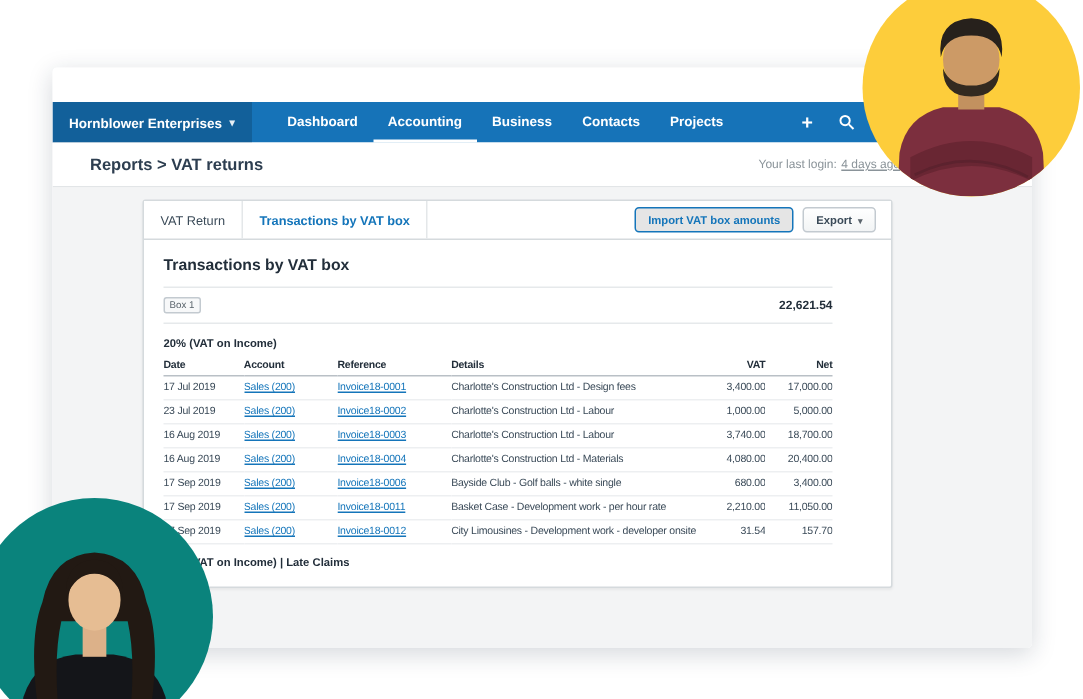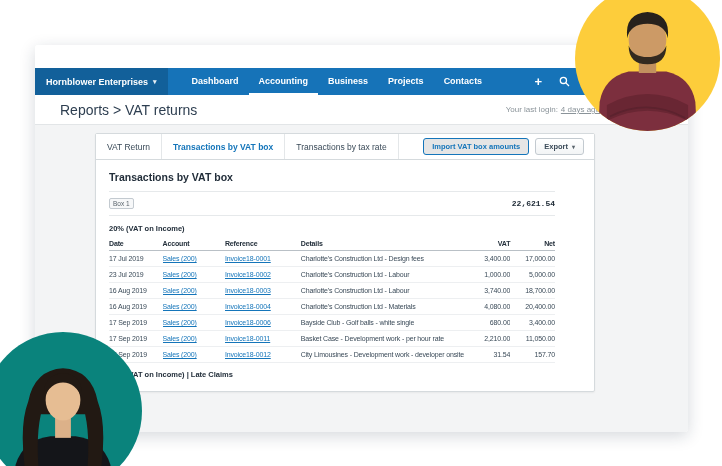--- a/index.html
+++ b/index.html
@@ -32,21 +32,21 @@
   }
   .nav-item.active { border-bottom-color:#fff; }
   .nav-right { margin-left:auto; display:flex; align-items:center; gap:17px; padding-right:118px; }
   .plus-btn { font-size:13px; line-height:1; cursor:pointer; font-weight:bold; }
   .search-btn { display:flex; align-items:center; cursor:pointer; }
   
   .crumb-bar {
     height:30px; background:#fff; display:flex; align-items:center;
     padding:0 88px 0 25px; border-bottom:1px solid #e2e5e7;
   }
-  .crumb { font-size:14px; font-weight:normal; color:#2d3e50; }
+  .crumb { font-size:11px; font-weight:bold; color:#2d3e50; }
   .login { margin-left:auto; font-size:8px; color:#8a9399; white-space:nowrap; }
   .login-link { color:#8a9399; text-decoration:underline; cursor:pointer; margin-left:3px; }
   
   .main { position:relative; height:307px; background:var(--bg-gray,#f3f4f5); }
   .card {
     position:absolute; left:60px; top:8px; width:500px; background:#fff;
     border:1px solid #d5dadd; border-radius:2px; box-shadow:0 1px 2px rgba(0,0,0,.05);
   }
   
   .tab-row { display:flex; align-items:stretch; height:26px; border-bottom:1px solid #d5dadd; background:#fff; }
@@ -66,21 +66,21 @@
   .report { padding-right:26px; }
   .box-row {
     display:flex; align-items:center; gap:6px; padding:6px 0;
     border-top:1px solid #e6e9eb; border-bottom:1px solid #e6e9eb;
   }
   .badge {
     font-size:6.5px; color:#5a646c; border:1px solid #c3cad0; border-radius:2px;
     padding:0 3px; background:#f7f8f9; line-height:9px;
   }
   .box-label { font-size:7.5px; font-weight:bold; color:#222e3a; }
-  .box-total { margin-left:auto; font-size:8px; font-weight:bold; color:#222e3a;font-family:Liberation Mono, monospace; }
+  .box-total { margin-left:auto; font-size:8px; font-weight:bold; color:#222e3a; }
   .section-label { font-size:7.5px; font-weight:bold; color:#222e3a; margin:8px 0 3px; }
   table { width:100%; border-collapse:collapse; table-layout:fixed; font-size:7px; letter-spacing:-0.15px; color:#3a4a58; }
   th {
     text-align:left; font-size:7px; font-weight:bold; color:#222e3a;
     padding:4px 2px 3px 0; border-bottom:1px solid #b9c0c6; white-space:nowrap;
   }
   td { padding:4px 2px 4px 0; border-bottom:1px solid #edeff1; white-space:nowrap; overflow:hidden; }
   th.num, td.num { text-align:right; padding-right:0; }
   .link, td a { color:var(--link-blue,#1475ba); text-decoration:underline; cursor:pointer; }
   .footer-label { font-size:7.5px; font-weight:bold; color:#222e3a; margin-top:7px; }
@@ -100,22 +100,22 @@
 
     <div class="nav">
       <div class="org">
         <span>Hornblower Enterprises</span>
         <span class="caret">▾</span>
       </div>
       <div class="nav-items">
         <div class="nav-item">Dashboard</div>
         <div class="nav-item active">Accounting</div>
         <div class="nav-item">Business</div>
+        <div class="nav-item">Contacts</div>
         <div class="nav-item">Projects</div>
-        <div class="nav-item">Contacts</div>
       </div>
       <div class="nav-right">
         <div class="plus-btn">
           <span>+</span>
         </div>
         <div class="search-btn">
           <svg width="11" height="11" viewBox="0 0 11 11">
             <circle cx="4.4" cy="4.4" r="3.1" fill="none" stroke="#ffffff" stroke-width="1.3"></circle>
             <line x1="6.9" y1="6.9" x2="10" y2="10" stroke="#ffffff" stroke-width="1.3"></line>
           </svg>
@@ -129,21 +129,20 @@
         <span>Your last login:</span><a class="login-link">4 days ago</a>
       </div>
     </div>
 
     <div class="main">
       <div class="card">
 
         <div class="tab-row">
           <div class="tab">VAT Return</div>
           <div class="tab active">Transactions by VAT box</div>
-          <div class="tab">Transactions by tax rate</div>
           <div class="tab-actions">
             <button class="btn btn-import">Import VAT box amounts</button>
             <button class="btn btn-export">
               <span>Export</span>
               <span class="caret2">▾</span>
             </button>
           </div>
         </div>
 
         <div class="card-body">

